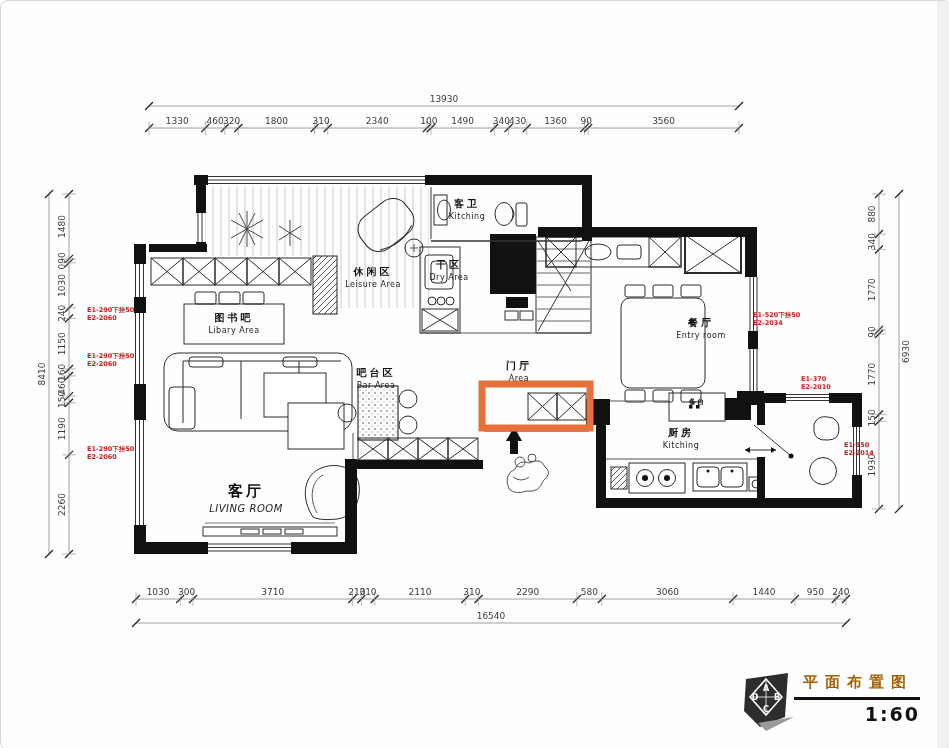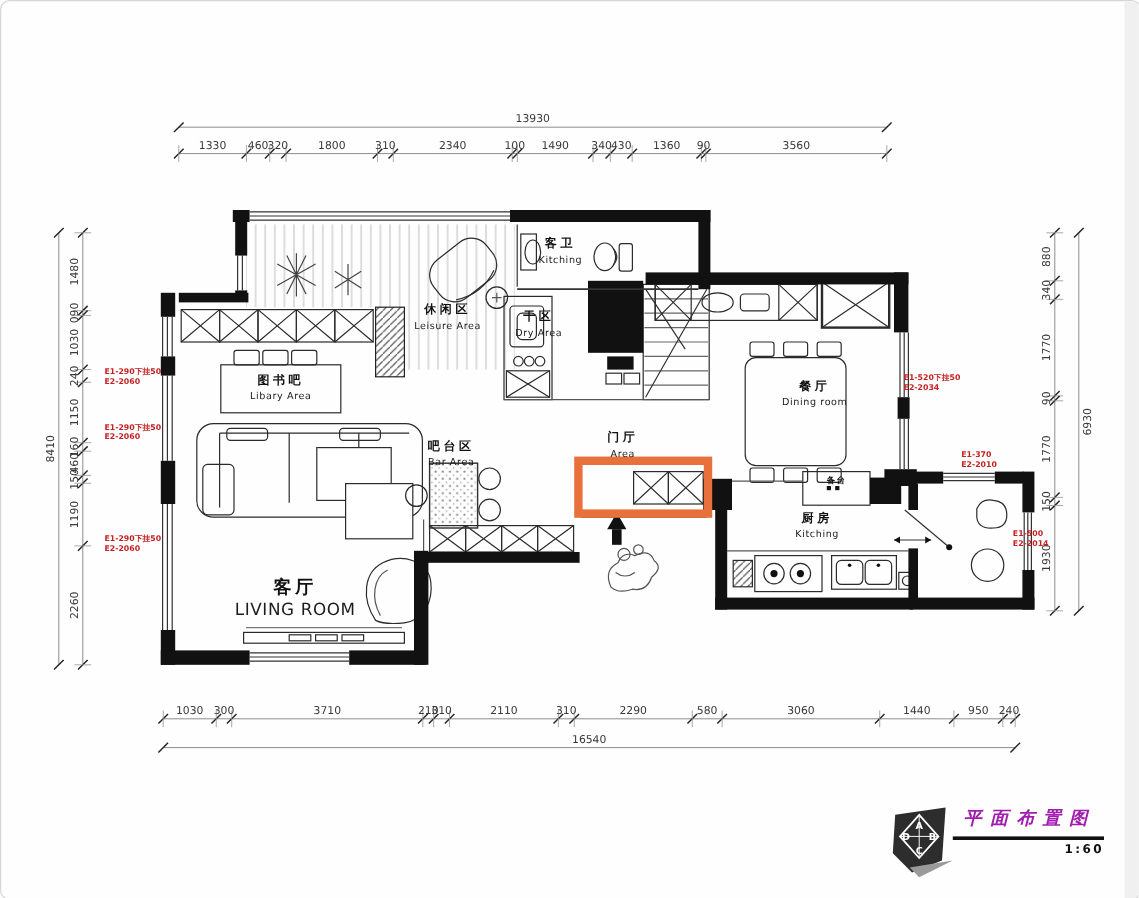--- a/index.html
+++ b/index.html
@@ -7,28 +7,28 @@
     position:relative;width:949px;height:748px;background:#fefefe;
     border:1px solid #d6d6d6;border-radius:8px;overflow:hidden;
     font-family:"DejaVu Sans",sans-serif;
   }
   #edge-band{position:absolute;right:0;top:0;width:13px;height:748px;background:#f0f0f0;}
   svg{position:absolute;left:0;top:0;}
   .lbl{position:absolute;transform:translate(-50%,-50%);text-align:center;color:#111;white-space:nowrap;line-height:1.25;}
   .lbl .zh{font-size:10px;font-weight:bold;letter-spacing:3px;display:block;font-family:Liberation Mono, monospace;}
   .lbl .en{font-size:8px;letter-spacing:.5px;color:#1c1c1c;display:block;}
   .lbl.big .zh{font-size:15px;}
-  .lbl.big .en{font-size:14px;}
+  .lbl.big .en{font-size:10px;font-style:italic;}
   .lbl.tiny .zh{font-size:7px;letter-spacing:1px;font-weight:bold;}
   .wtag{position:absolute;font-size:6.5px;font-weight:bold;color:#c42222;line-height:1.3;white-space:nowrap;}
   .wtag span{display:block;}
   #titleblock{position:absolute;left:735px;top:664px;width:190px;height:70px;}
-  .tb-title{position:absolute;left:62px;top:8px;width:120px;text-align:center;font-size:15px;font-weight:bold;letter-spacing:7px;color:#a21caf;font-style:italic;}
+  .tb-title{position:absolute;left:62px;top:8px;width:120px;text-align:center;font-size:15px;font-weight:bold;letter-spacing:7px;color:#a16207;}
   .tb-rule{position:absolute;left:58px;top:32px;width:126px;height:3px;background:#111;}
-  .tb-scale{position:absolute;left:58px;top:38px;width:126px;text-align:right;font-size:10px;font-weight:bold;letter-spacing:2px;color:#111;}
+  .tb-scale{position:absolute;left:58px;top:38px;width:126px;text-align:right;font-size:19px;font-weight:bold;letter-spacing:2px;color:#111;}
 </style>
 </head>
 <body>
 
 <div id="canvas">
 <div id="edge-band"></div>
 
 <svg id="plan" width="949" height="748" viewBox="0 0 949 748">
   <defs>
     <pattern id="planks" width="8" height="8" patternUnits="userSpaceOnUse">
@@ -461,35 +461,35 @@
         <text x="470.8978234582829" y="594" font-size="9" fill="#3a3a3a" text-anchor="middle">310</text>
         <text x="526.7019347037485" y="594" font-size="9" fill="#3a3a3a" text-anchor="middle">2290</text>
         <text x="588.3010882708586" y="594" font-size="9" fill="#3a3a3a" text-anchor="middle">580</text>
         <text x="666.4268440145104" y="594" font-size="9" fill="#3a3a3a" text-anchor="middle">3060</text>
         <text x="763.0108827085853" y="594" font-size="9" fill="#3a3a3a" text-anchor="middle">1440</text>
         <text x="814.307738814994" y="594" font-size="9" fill="#3a3a3a" text-anchor="middle">950</text>
         <text x="839.8488512696493" y="594" font-size="9" fill="#3a3a3a" text-anchor="middle">240</text>
       </g>
 </svg>
 
-<div class="lbl" style="left:372px;top:264px">
+<div class="lbl" style="left:372px;top:277px">
       <span class="zh">休闲区</span>
       <span class="en">Leisure Area</span>
     </div>
 <div class="lbl" style="left:466px;top:209px">
       <span class="zh">客卫</span>
       <span class="en">Kitching</span>
     </div>
 <div class="lbl" style="left:448px;top:270px">
       <span class="zh">干区</span>
       <span class="en">Dry Area</span>
     </div>
-<div class="lbl" style="left:678px;top:328px">
+<div class="lbl" style="left:700px;top:328px">
       <span class="zh">餐厅</span>
-      <span class="en">Dining room</span>
+      <span class="en">Entry room</span>
     </div>
 <div class="lbl" style="left:233px;top:323px">
       <span class="zh">图书吧</span>
       <span class="en">Libary Area</span>
     </div>
 <div class="lbl" style="left:518px;top:371px">
       <span class="zh">门厅</span>
       <span class="en">Area</span>
     </div>
 <div class="lbl" style="left:375px;top:378px">
@@ -522,21 +522,21 @@
     </div>
 <div class="wtag" style="left:752px;top:310px">
       <span>E1-520下挂50</span>
       <span>E2-2034</span>
     </div>
 <div class="wtag" style="left:800px;top:374px">
       <span>E1-370</span>
       <span>E2-2010</span>
     </div>
 <div class="wtag" style="left:843px;top:440px">
-      <span>E1-500</span>
+      <span>E1-150</span>
       <span>E2-2014</span>
     </div>
 
 <div id="titleblock">
   <svg width="60" height="68" viewBox="0 0 60 68">
     <polygon points="10,14 52,8 49,52 24,62 8,46" fill="#2d2d2d"></polygon>
     <polygon points="22,58 58,52 30,66" fill="#9a9a9a"></polygon>
     <path d="M30 14 L46 32 L30 50 L14 32 Z" fill="none" stroke="#fff" stroke-width="1.5"></path>
     <path d="M30 14 L30 50 M14 32 L46 32" stroke="#fff" stroke-width="0.8"></path>
     <text x="30" y="26" font-size="8" fill="#fff" text-anchor="middle" font-weight="bold">A</text>

